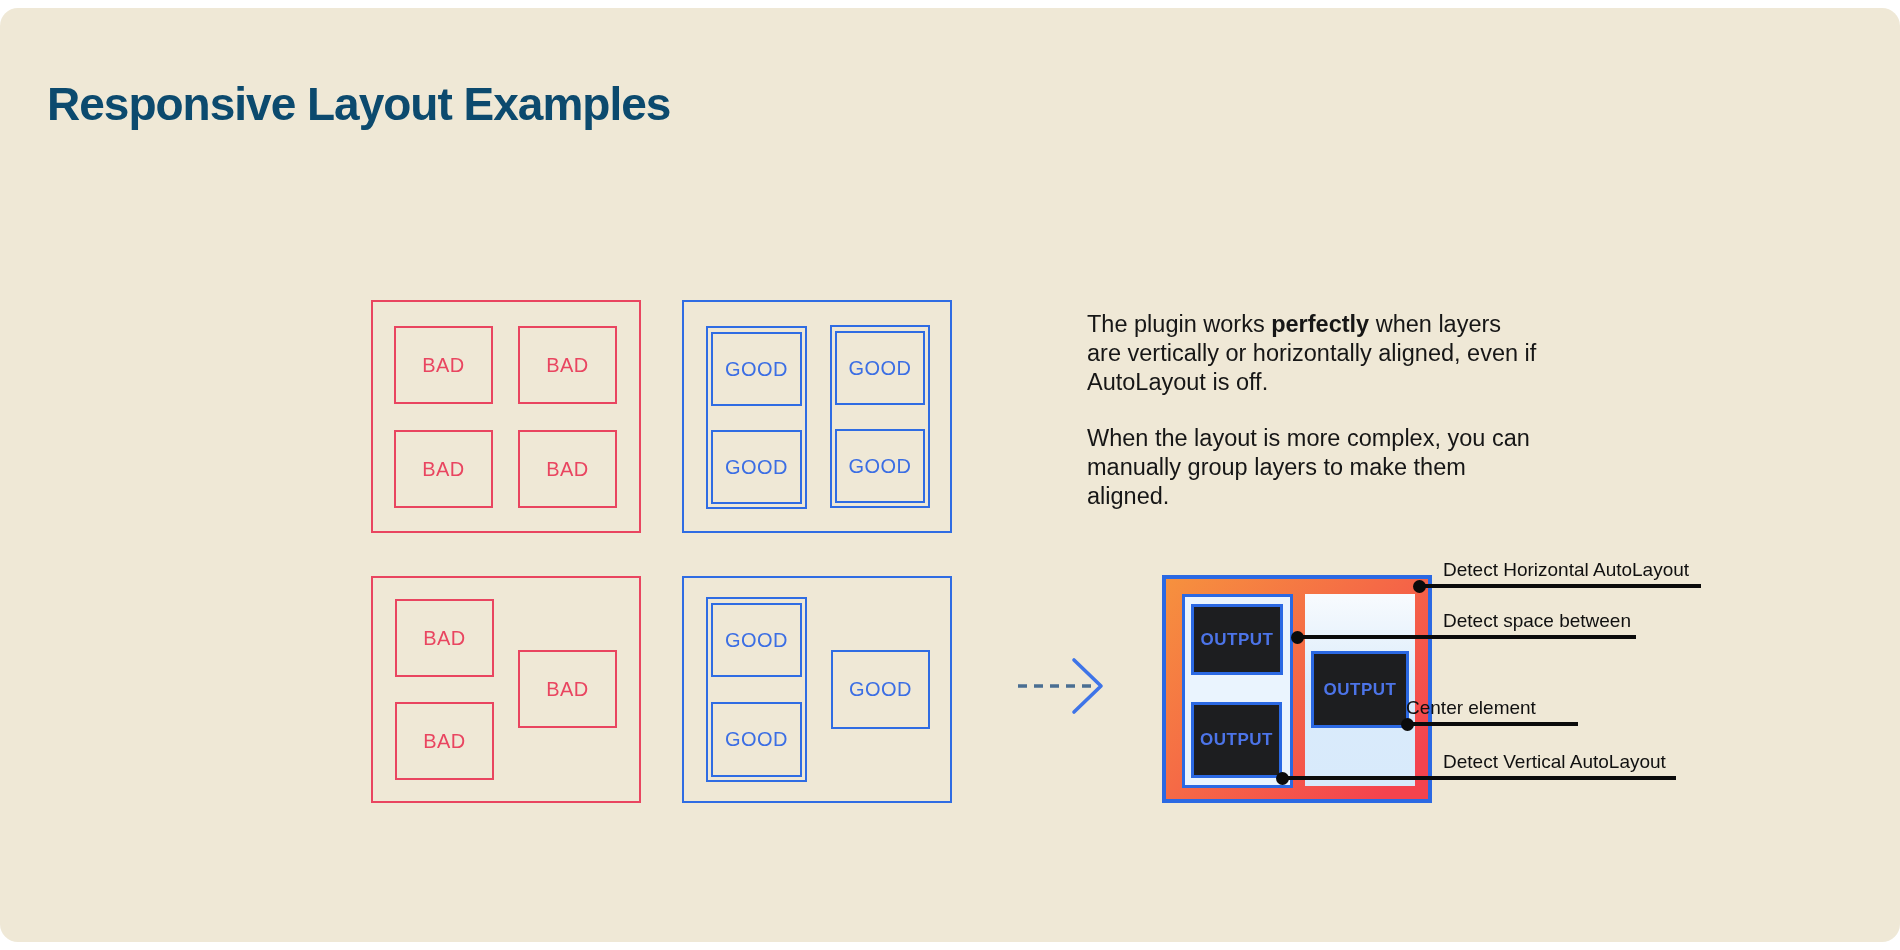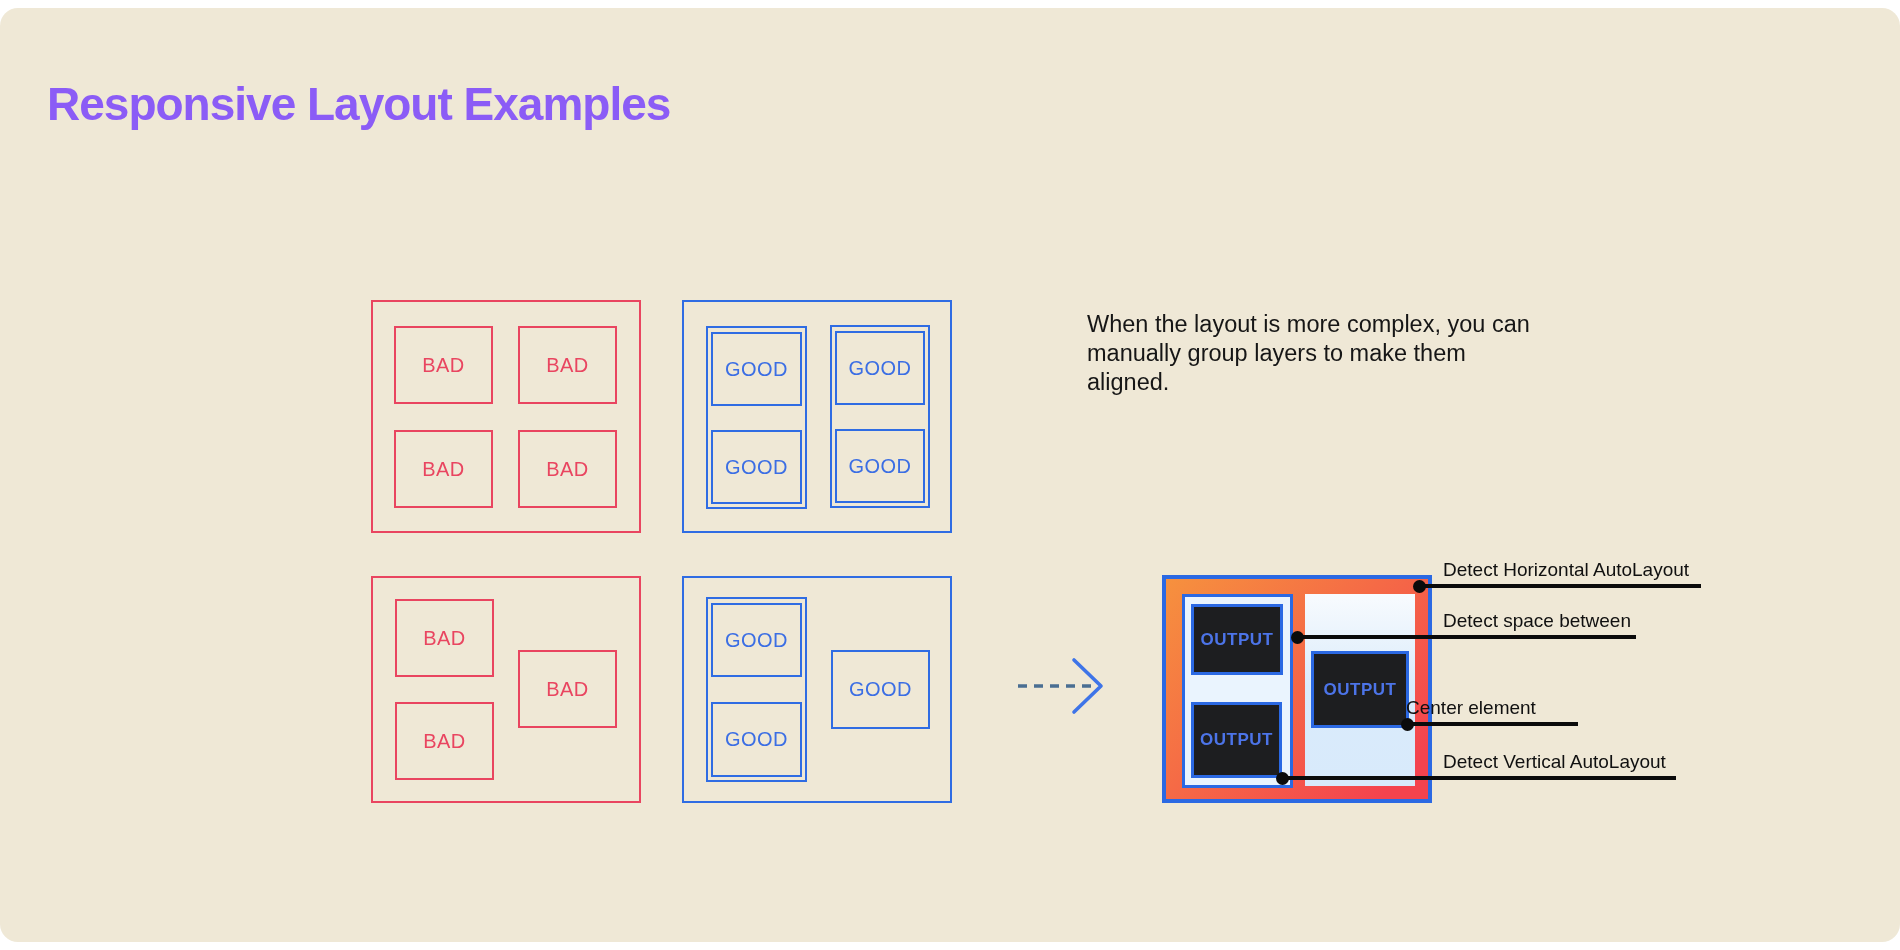--- a/index.html
+++ b/index.html
@@ -9,21 +9,21 @@
     font-family:"Liberation Sans", sans-serif;
     color:#161616;
   }
   .canvas{
     position:absolute;left:0;top:8px;width:1900px;height:934px;
     background:#EFE8D6;border-radius:18px;
   }
   .abs{position:absolute;box-sizing:border-box;}
   .page-title{
     position:absolute;left:47px;top:48px;
-    font-size:46px;font-weight:800;letter-spacing:-1px;color:#8b5cf6;
+    font-size:46px;font-weight:800;letter-spacing:-1px;color:#0c4a6e;
     line-height:1.1;
   }
   
   .panel{position:absolute;box-sizing:border-box;border:2px solid;padding-left:30px;}
   .panel.bad{border-color:#E94560;}
   .panel.good{border-color:#2F6CE3;}
   .cell{
     position:absolute;box-sizing:border-box;border:2px solid;
     display:flex;align-items:center;justify-content:center;
     font-size:20px;font-weight:500;letter-spacing:0.5px;
@@ -106,20 +106,21 @@
 
 <div class="panel good abs" style="left:682px;top:576px;width:270px;height:227px;">
   <div class="group" style="left:22px;top:19px;width:101px;height:185px;">
     <div class="cell good" style="left:3px;top:4px;width:91px;height:74px;">GOOD</div>
     <div class="cell good" style="left:3px;top:103px;width:91px;height:75px;">GOOD</div>
   </div>
   <div class="cell good" style="left:147px;top:72px;width:99px;height:79px;">GOOD</div>
 </div>
 
 <div class="description">
+  <p><span>The plugin works </span><b>perfectly</b><span> when layers are vertically or horizontally aligned, even if AutoLayout is off.</span></p>
   <p>When the layout is more complex, you can manually group layers to make them aligned.</p>
 </div>
 
 <svg class="flow-arrow" width="104" height="76" viewBox="0 0 104 76">
   <line x1="10" y1="38" x2="88" y2="38" stroke="#4A6E92" stroke-width="3.6" stroke-dasharray="9 7"></line>
   <path d="M66 12 L93 38 L66 64" fill="none" stroke="#3E74E8" stroke-width="3.6" stroke-linecap="round" stroke-linejoin="round"></path>
 </svg>
 
 <div class="output-panel">
   <div class="output-bg"></div>

